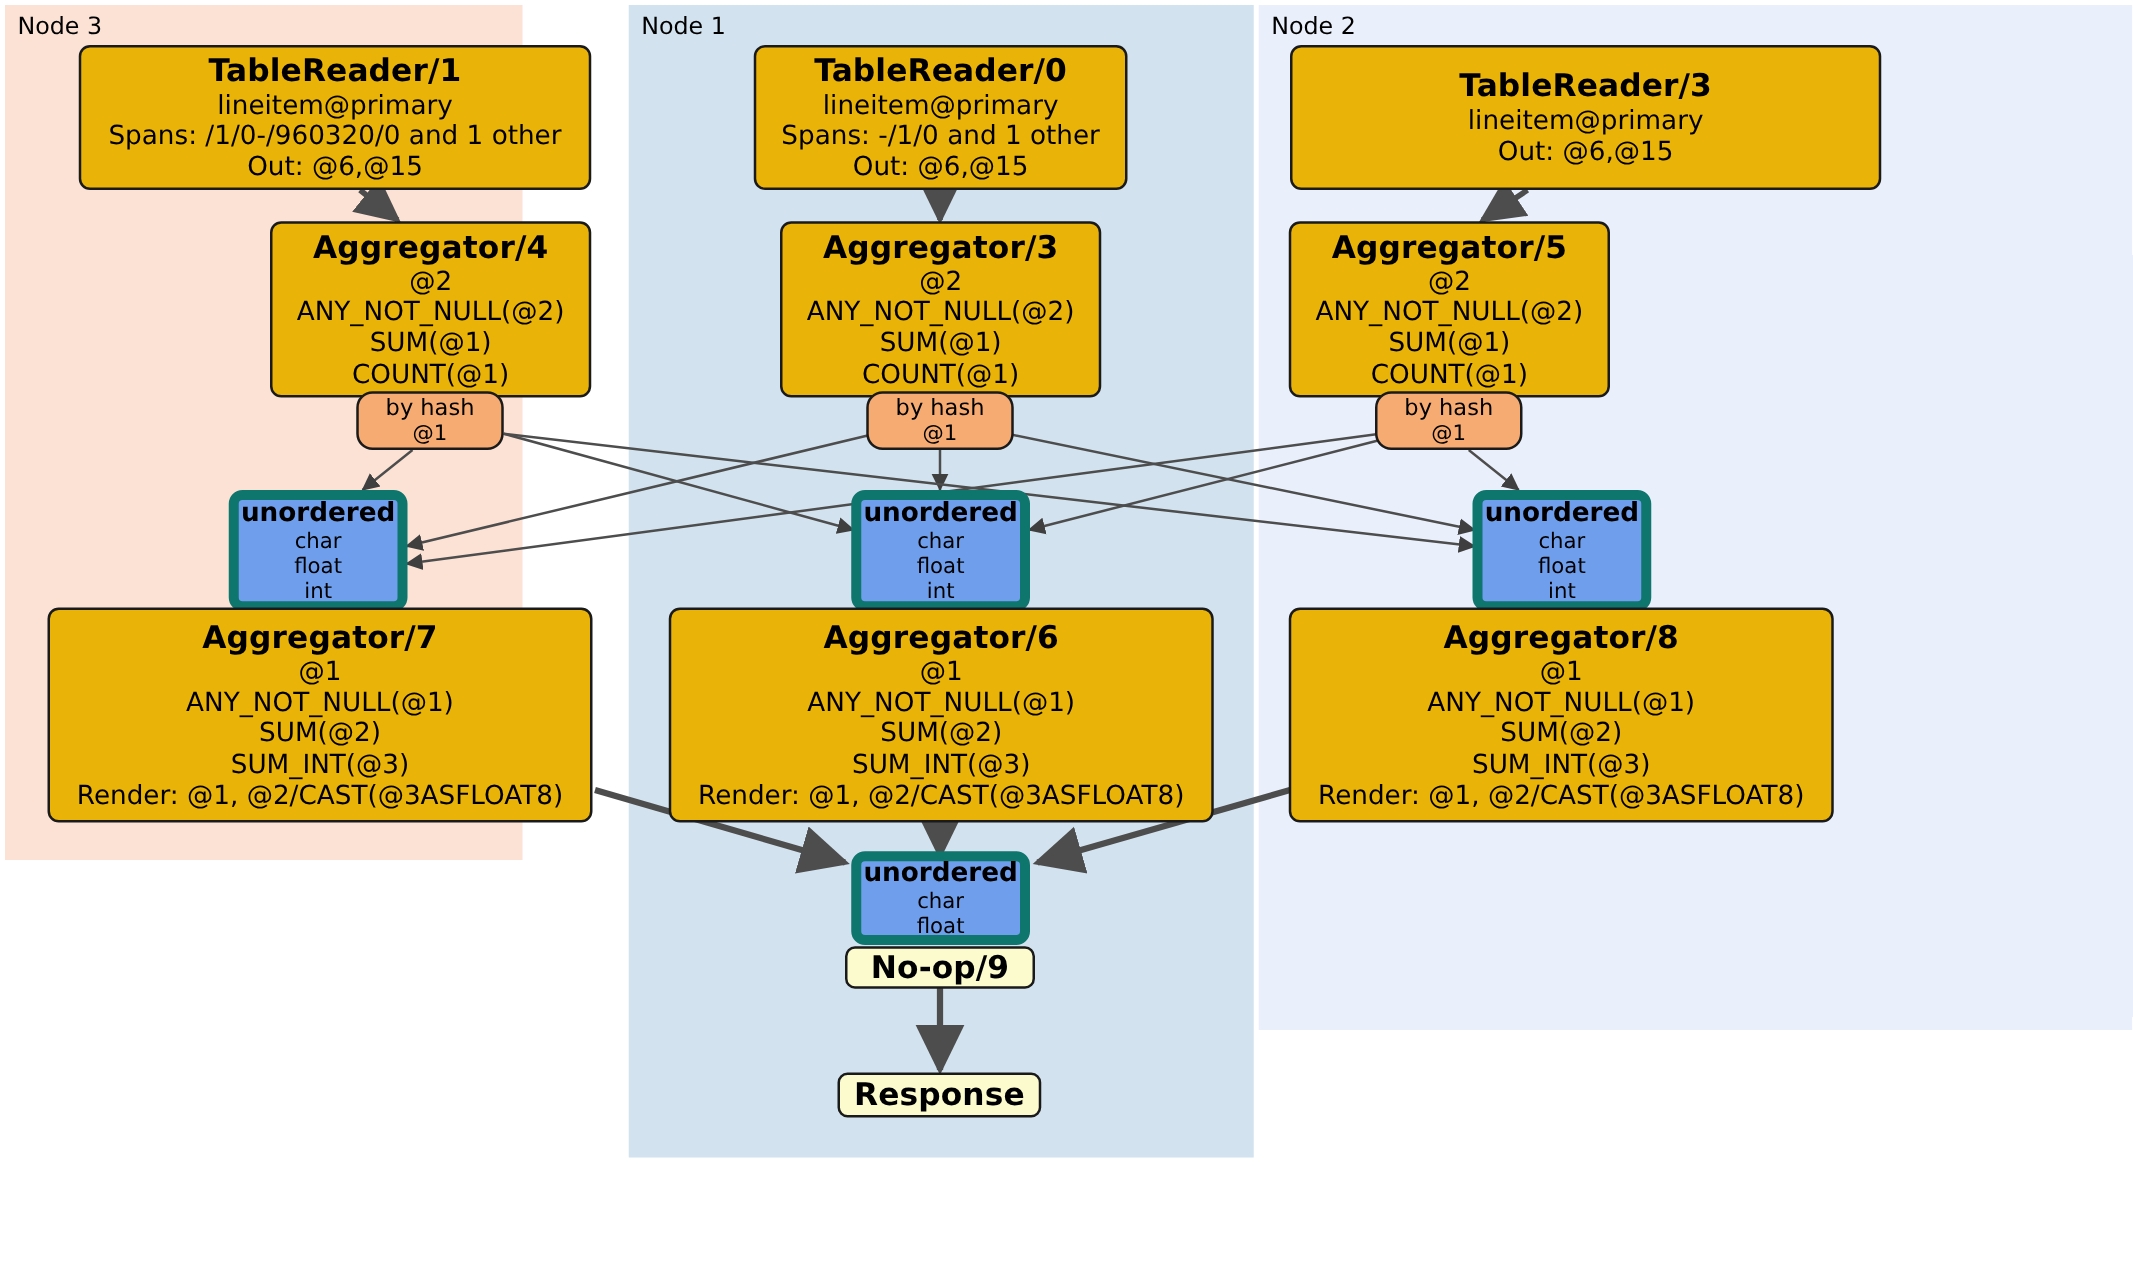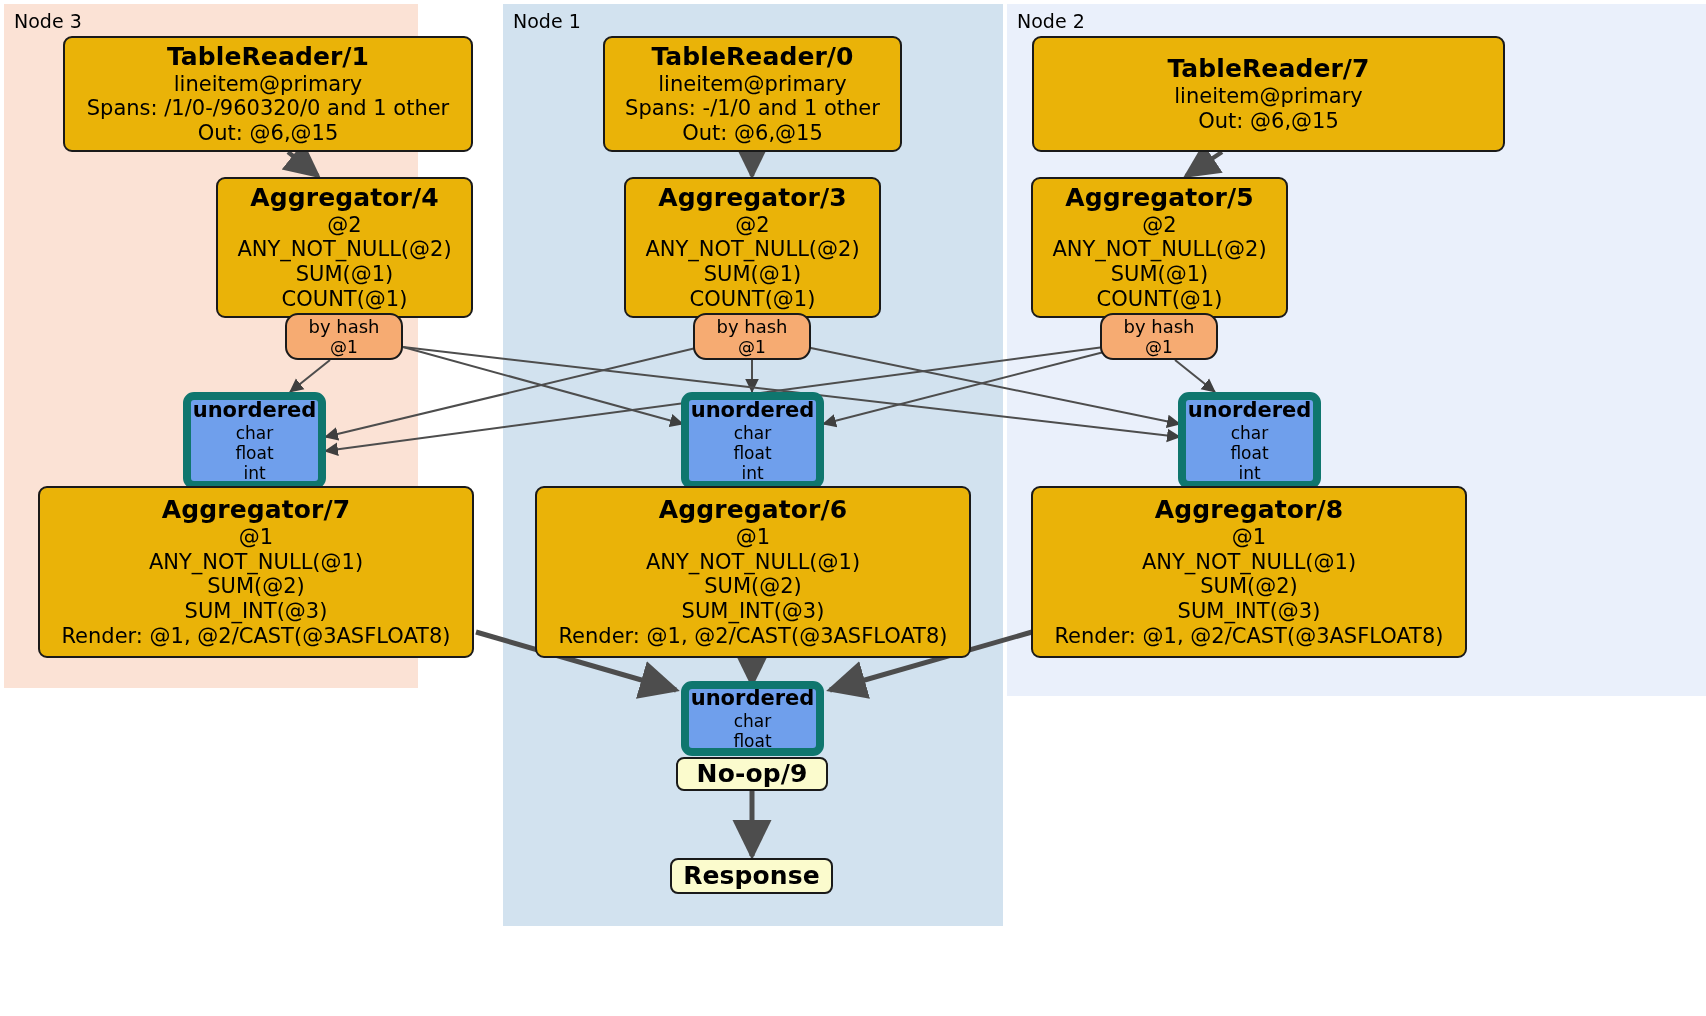--- a/index.html
+++ b/index.html
@@ -31,21 +31,21 @@
 <div id="canvas">
 
   <div class="node-panel" style="left:4px;top:4px;width:414px;height:684px;background:#fbe2d5;">
     <span class="node-label">Node 3</span>
   </div>
 
   <div class="node-panel" style="left:503px;top:4px;width:500px;height:922px;background:#d2e2ef;">
     <span class="node-label">Node 1</span>
   </div>
 
-  <div class="node-panel" style="left:1007px;top:4px;width:699px;height:692px;background:#eaf0fb;">
+  <div class="node-panel" style="left:1007px;top:4px;width:699px;height:820px;background:#eaf0fb;">
     <span class="node-label">Node 2</span>
   </div>
 
   <svg class="edges" viewBox="0 0 1706 1016">
     <defs>
       <marker id="ah" markerWidth="9" markerHeight="9" refX="7.2" refY="4.5" orient="auto">
         <path d="M0,0.6 L8,4.5 L0,8.4 z" fill="#4d4d4d"></path>
       </marker>
       <marker id="ahs" markerWidth="8" markerHeight="8" refX="6.5" refY="4" orient="auto">
         <path d="M0,0.6 L7,4 L0,7.4 z" fill="#3f3f3f"></path>
@@ -84,21 +84,21 @@
   </div>
 
   <div class="box proc" style="left:603px;top:36px;width:299px;height:116px;">
     <div class="ttl">TableReader/0</div>
     <div class="ln">lineitem@primary</div>
     <div class="ln">Spans: -/1/0 and 1 other</div>
     <div class="ln">Out: @6,@15</div>
   </div>
 
   <div class="box proc" style="left:1032px;top:36px;width:473px;height:116px;">
-    <div class="ttl">TableReader/7</div>
+    <div class="ttl">TableReader/3</div>
     <div class="ln">lineitem@primary</div>
     <div class="ln">Out: @6,@15</div>
   </div>
 
   <div class="box proc" style="left:216px;top:177px;width:257px;height:141px;">
     <div class="ttl">Aggregator/4</div>
     <div class="ln">@2</div>
     <div class="ln">ANY_NOT_NULL(@2)</div>
     <div class="ln">SUM(@1)</div>
     <div class="ln">COUNT(@1)</div>

